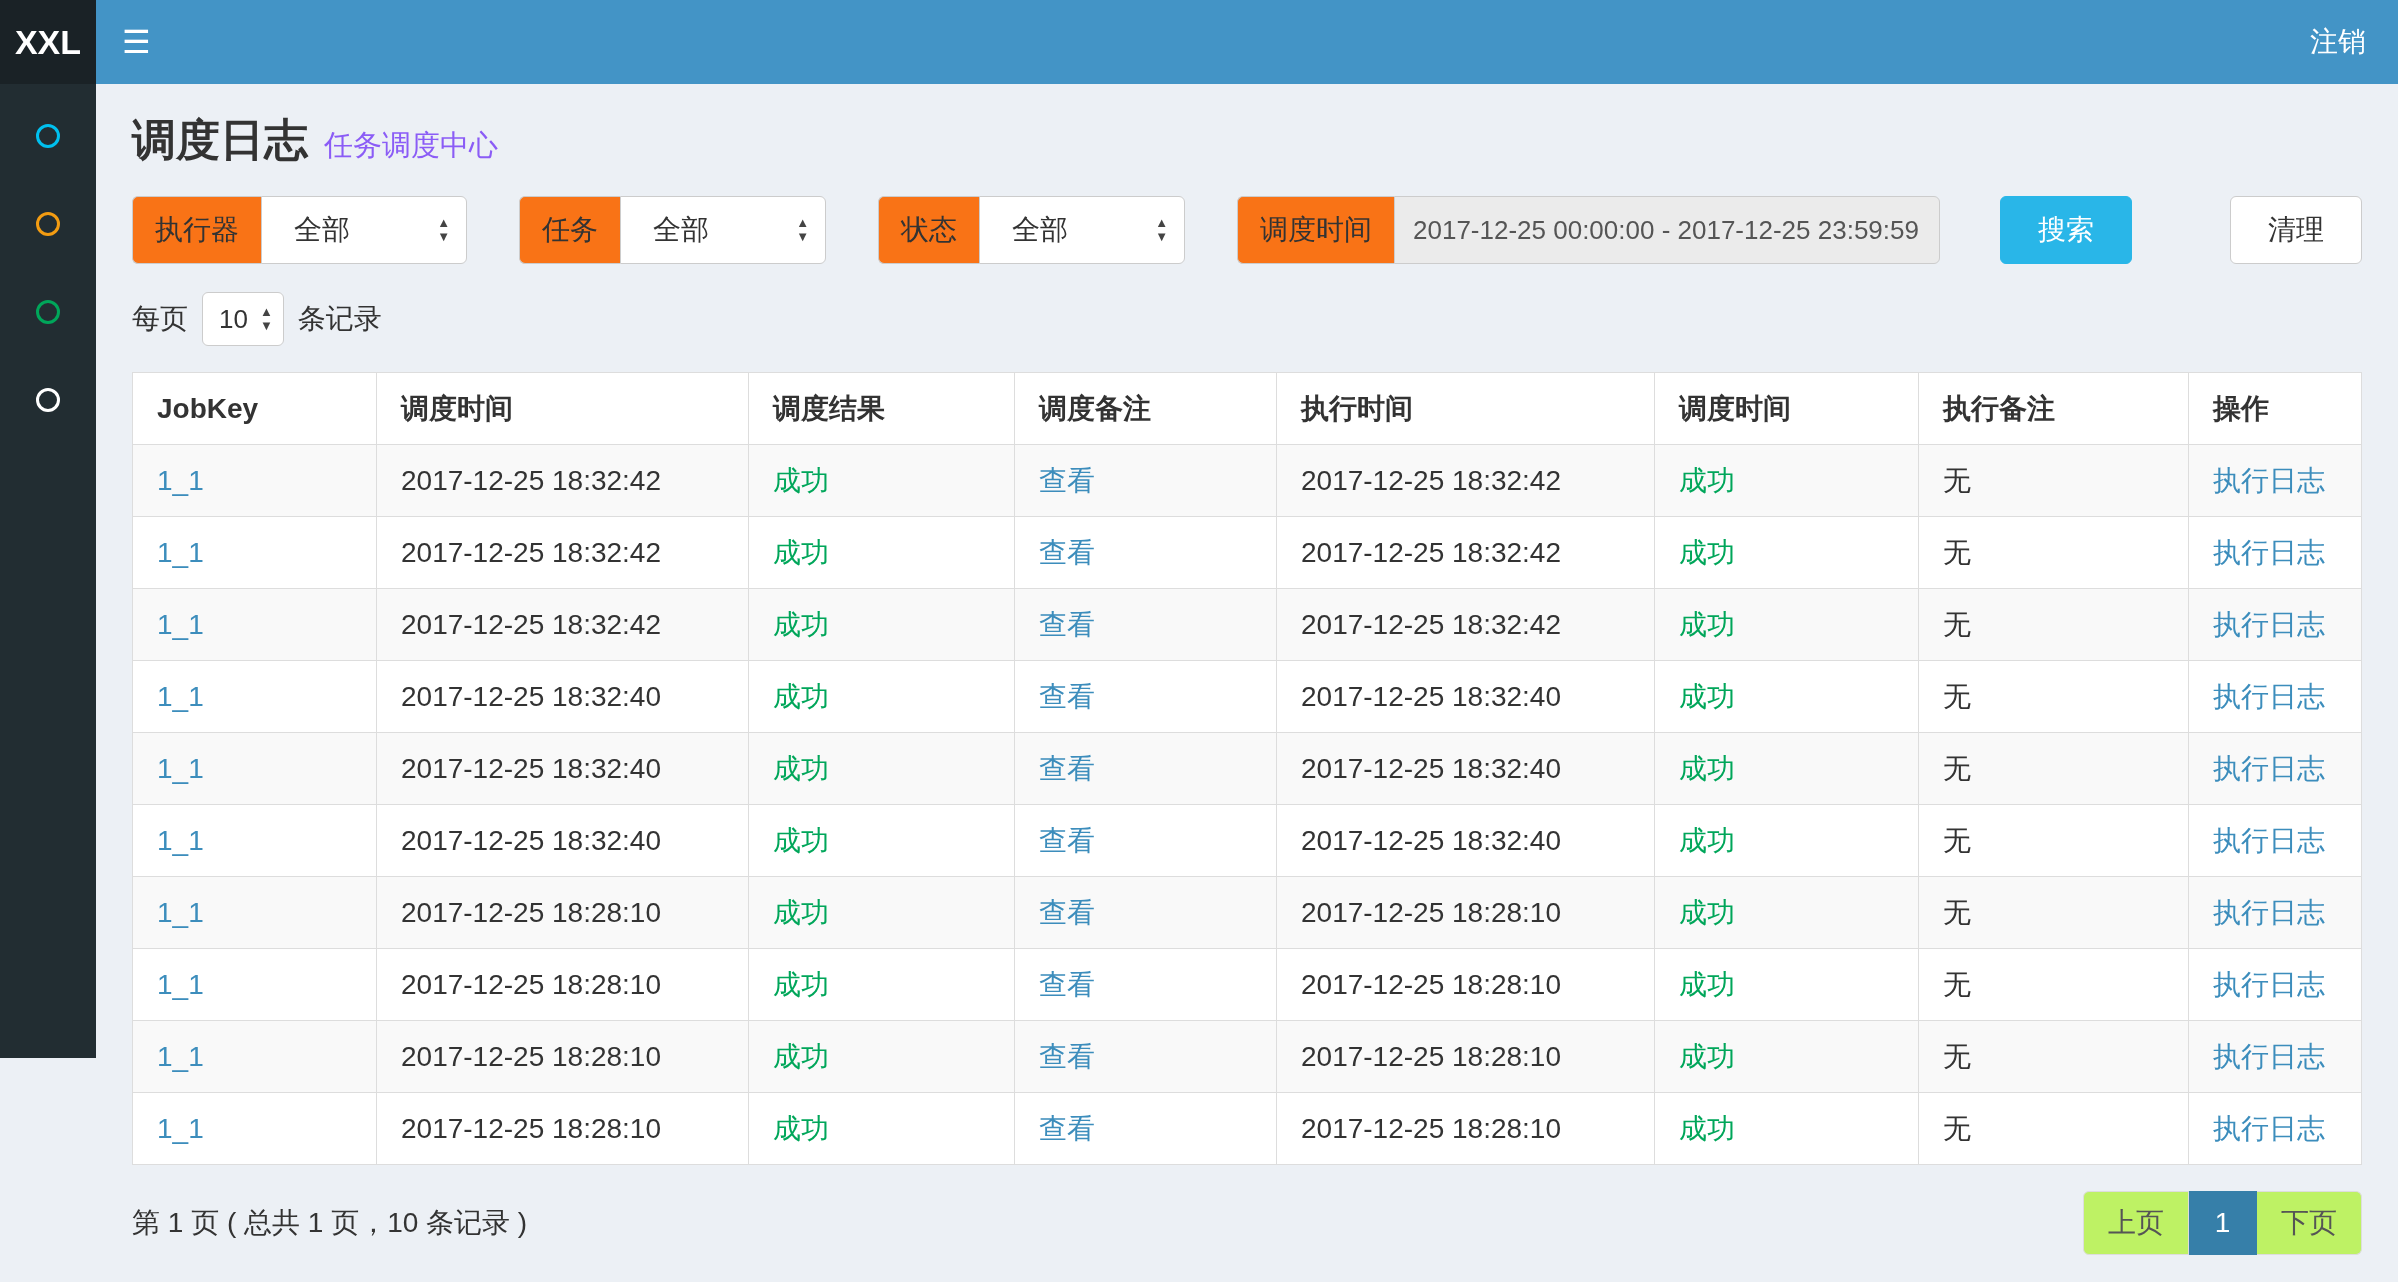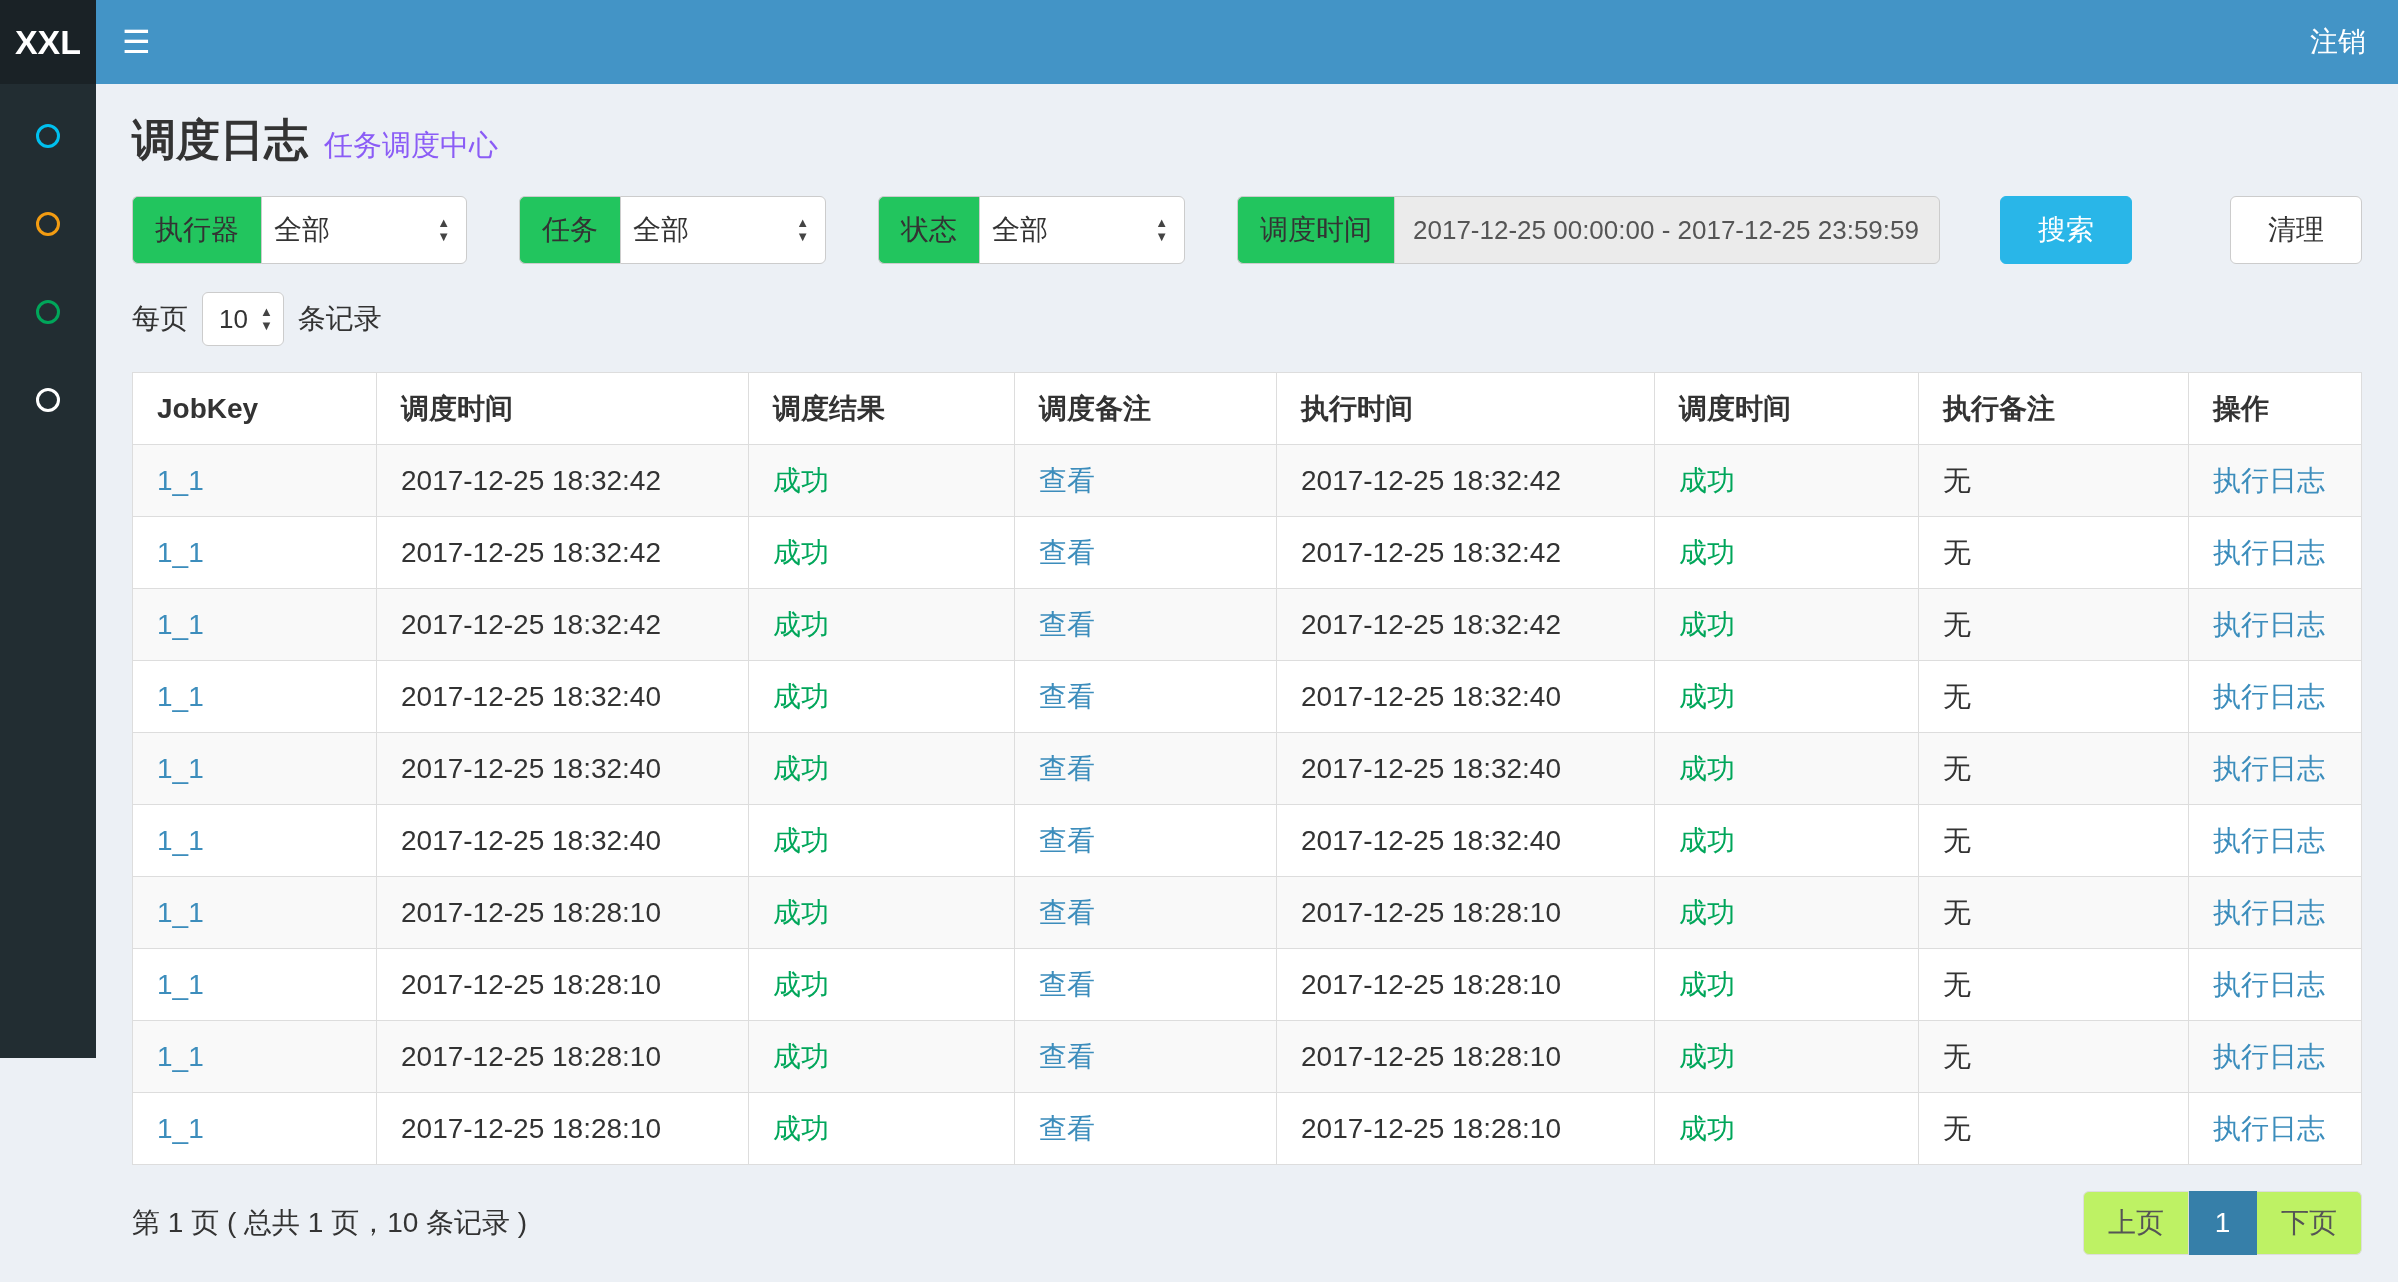--- a/index.html
+++ b/index.html
@@ -32,27 +32,27 @@
   
   .page-header { margin: 30px 0; display: flex; align-items: baseline; }
   .page-title { font-size: 44px; font-weight: bold; color: #333; line-height: 52px; }
   .page-subtitle { font-size: 29px; color: #8b5cf6; margin-left: 16px; }
 
   
   .filters { display: flex; align-items: center; margin-bottom: 28px; }
   .input-group { display: flex; height: 68px; margin-right: 52px; }
   .addon {
     display: flex; align-items: center; padding: 8px 22px;
-    background: #22c55e; border: 1px solid #ccc; border-right: 0;
+    background: #f97316; border: 1px solid #ccc; border-right: 0;
     font-size: 28px; color: #333; border-radius: 6px 0 0 6px; white-space: nowrap;
   }
   .select-box {
     min-width: 206px; background: #fff; border: 1px solid #ccc;
     border-radius: 0 6px 6px 0; display: flex; align-items: center;
-    justify-content: space-between; padding: 0 16px 0 12px;
+    justify-content: space-between; padding: 0 16px 0 32px;
     font-size: 28px; cursor: pointer;
   }
   .select-box.standalone { border-radius: 6px; min-width: 74px; height: 54px; padding: 0 10px 0 16px; font-size: 26px; }
   .stepper { display: flex; flex-direction: column; align-items: center; margin-left: 24px; }
   .select-box.standalone .stepper { margin-left: 12px; }
   .stepper i { font-style: normal; font-size: 13px; line-height: 14px; color: #444; }
   .time-input {
     width: 546px; height: 68px; border: 1px solid #ccc; border-radius: 0 6px 6px 0;
     background: #ebebeb; color: #555; font-size: 26px; padding: 0 18px;
     font-family: "Liberation Sans", "DejaVu Sans", sans-serif; outline: none;

